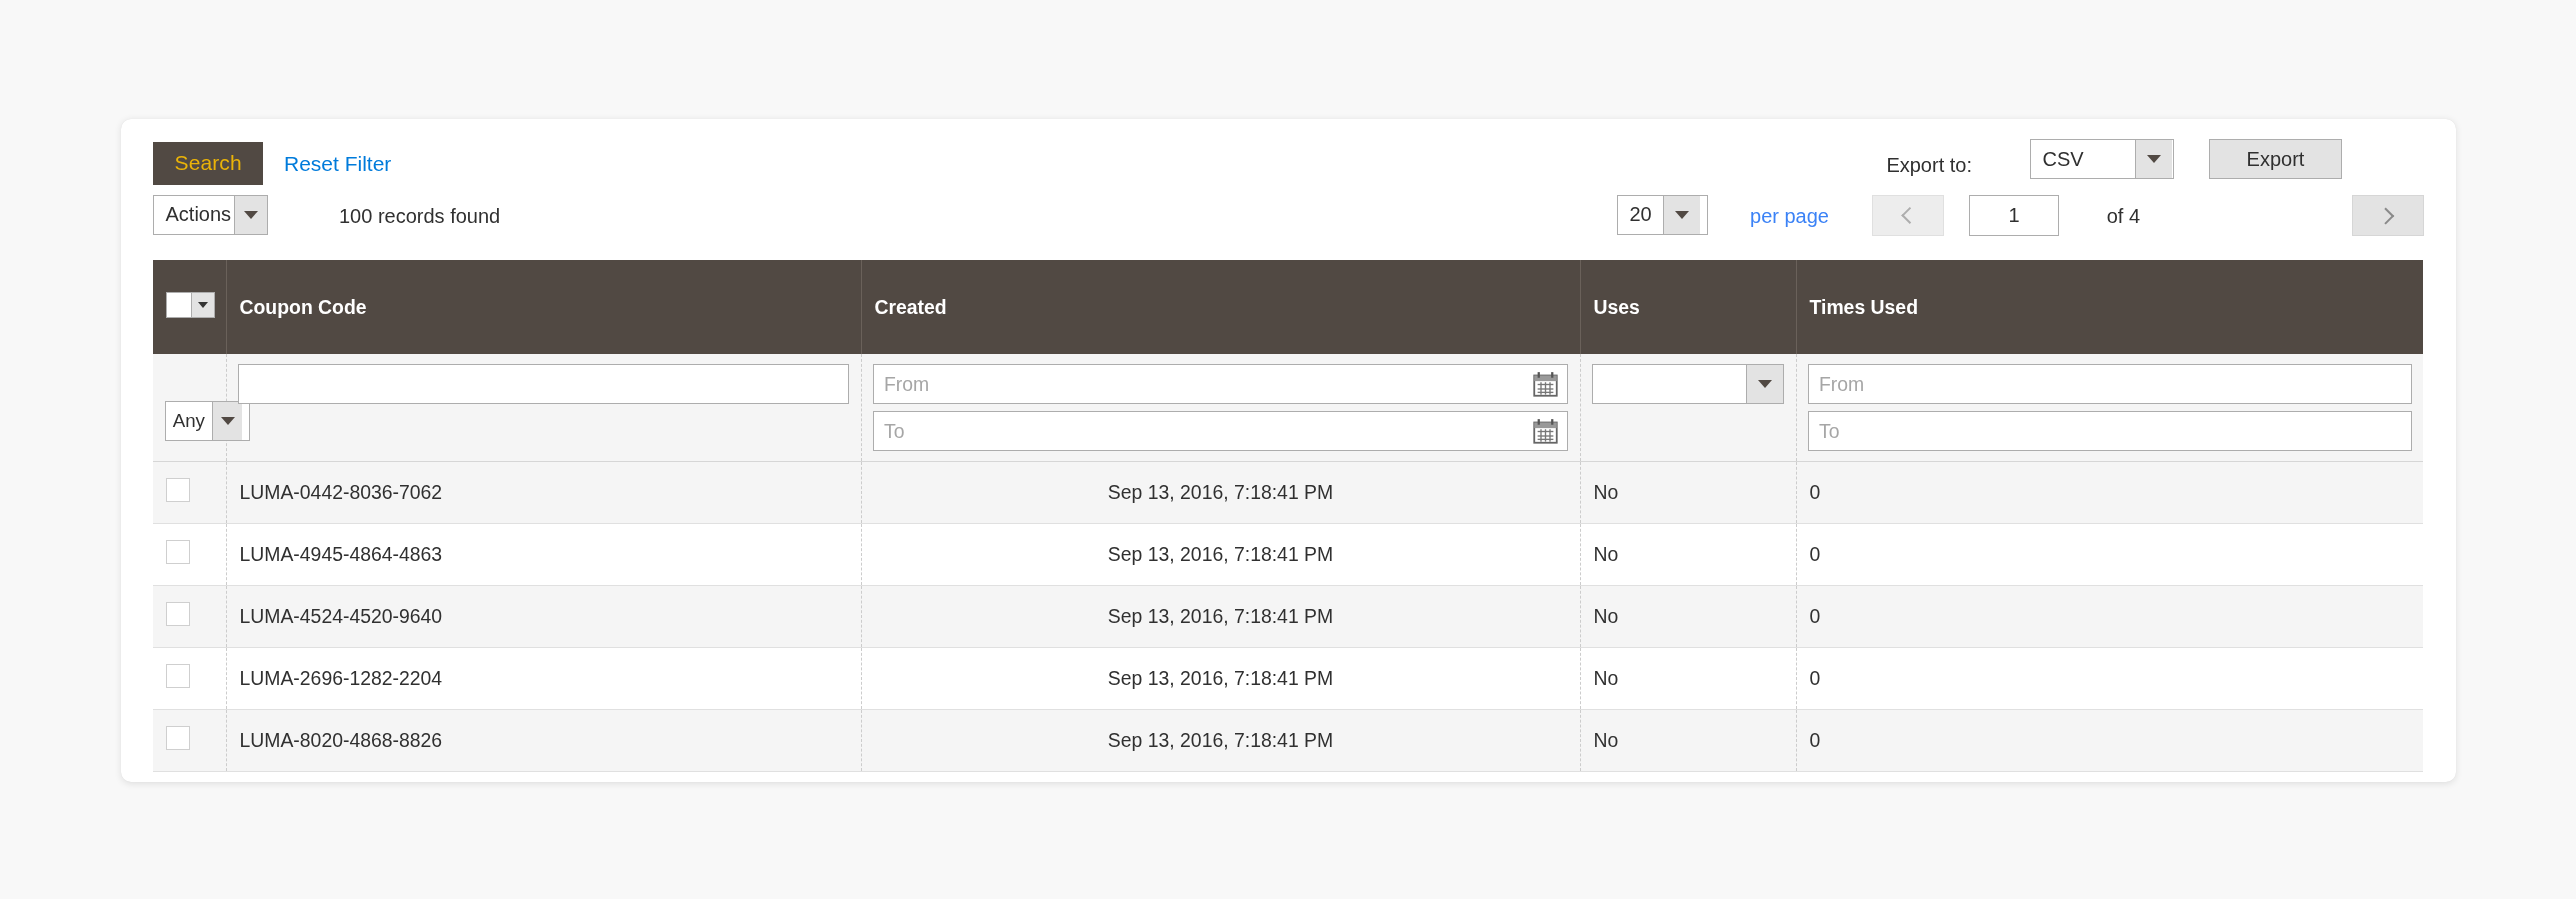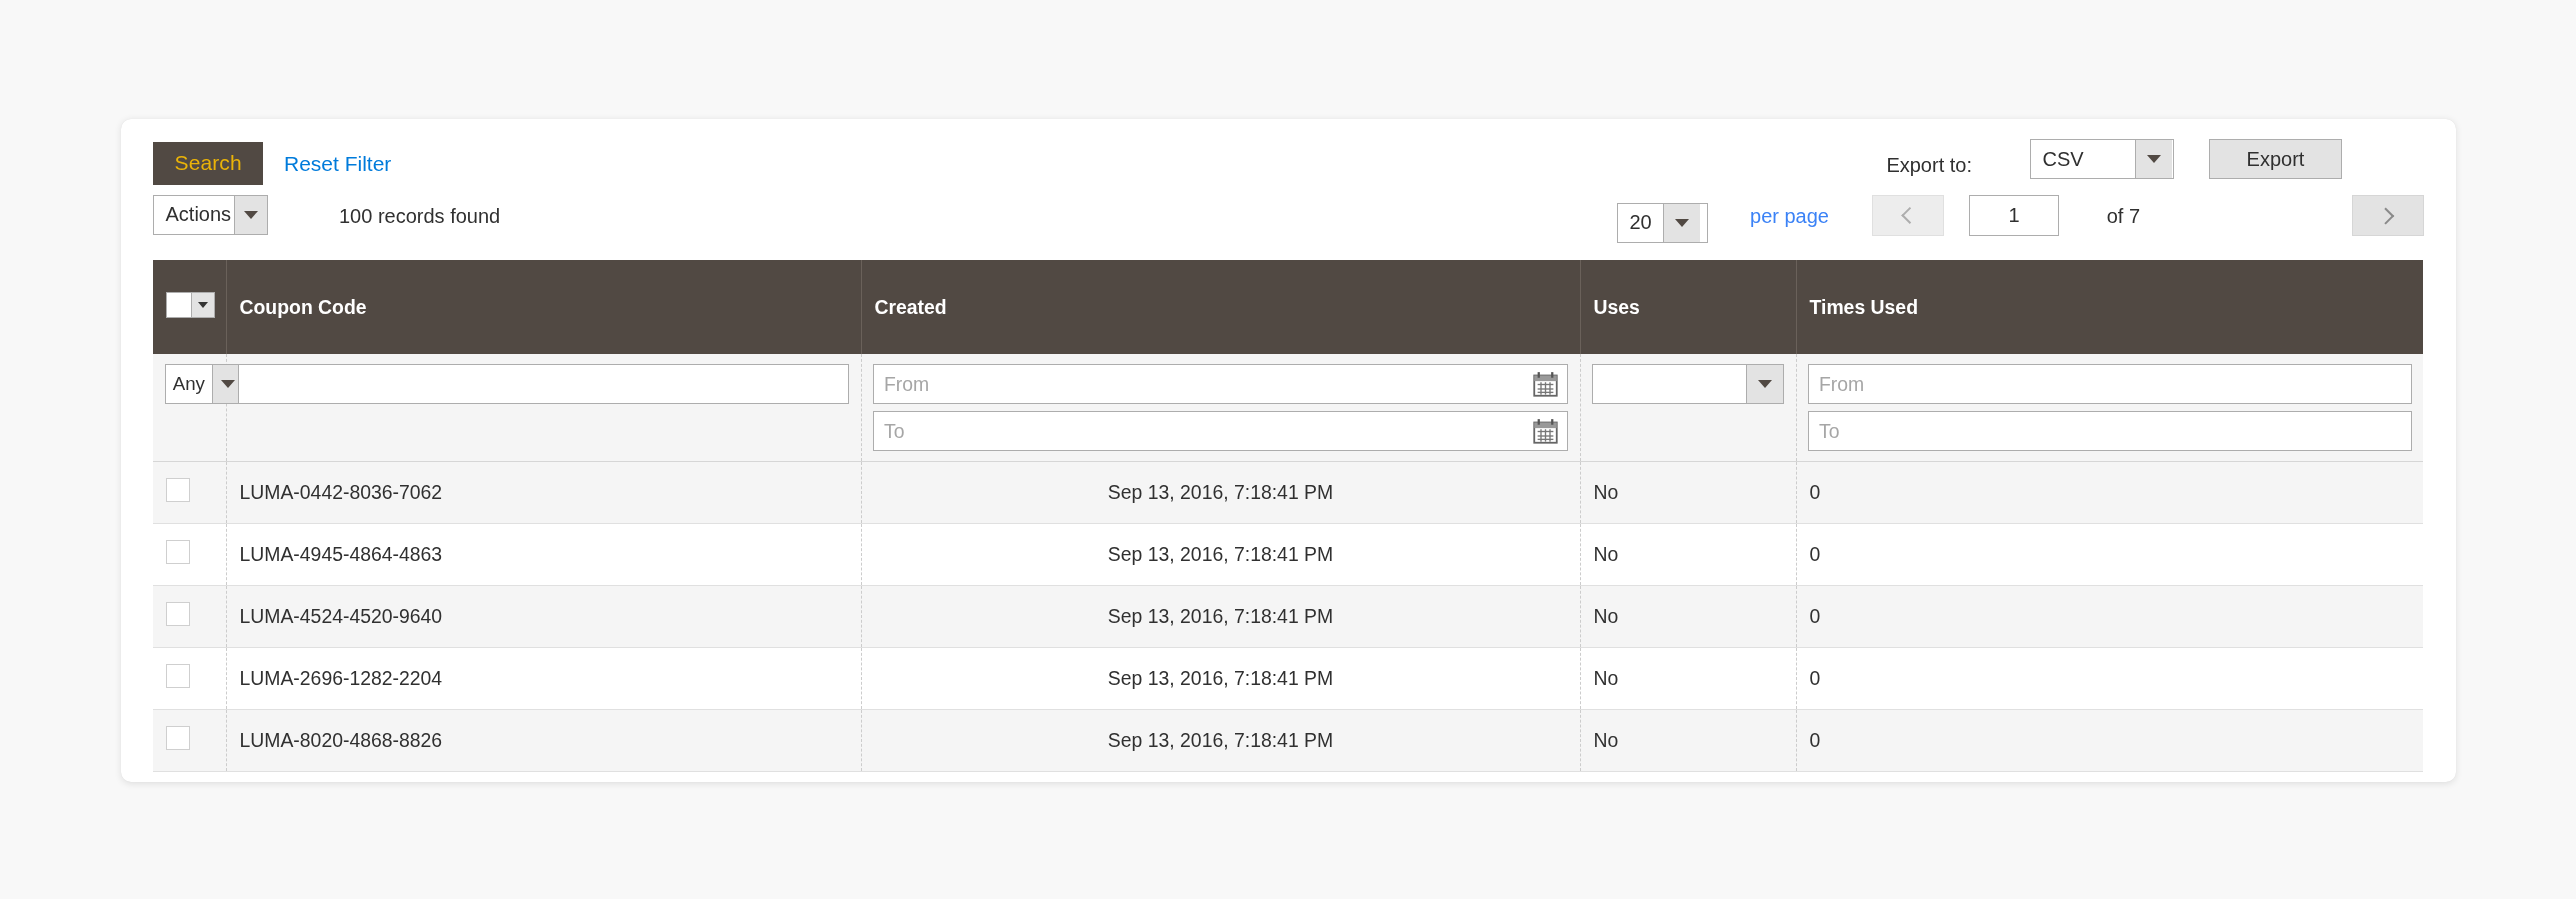--- a/index.html
+++ b/index.html
@@ -123,21 +123,20 @@
   .records-found {
     position: absolute;
     left: 218px; top: 21px;
     font-size: 20px;
     color: #303030;
   }
   .perpage-select {
     position: absolute;
     right: 748px; top: 10.8px;
     width: 91px;
-    margin-top: 8px;
   }
   .perpage-label {
     position: absolute;
     right: 627px; top: 21px;
     font-size: 20px;
     color: #3b82f6;
   }
   .pg-btn {
     position: absolute;
     top: 10.8px;
@@ -225,21 +224,21 @@
 
   
   .filter-row td {
     background: #f5f5f5;
     padding: 10px 11.5px;
     vertical-align: top;
     border-right: 0.7px dashed #cccccc;
     border-bottom: 0.7px solid #d6d6d6;
   }
   .filter-row td:last-child { border-right: none; }
-  .any-select { width: 85px; }
+  .any-select { width: 85px; margin-top: 37px; }
   .any-select .sel-val { font-size: 18.7px; padding: 0 7.2px; }
   .any-select .sel-arrow { width: 30px; }
   .txt-input {
     width: 100%;
     height: 40px;
     border: 0.7px solid #adadad;
     background: #ffffff;
     font-size: 19.4px;
     color: #303030;
     padding: 0 10px;
@@ -318,21 +317,21 @@
         <span class="sel-arrow">
             <i class="arrow-dn"></i>
           </span>
       </div>
       <span class="perpage-label">per page</span>
 
       <div class="pg-btn pg-prev">
         <i class="chev chev-l"></i>
       </div>
       <input class="pg-input" value="1" style="">
-      <span class="pg-of">of 7</span>
+      <span class="pg-of">of 4</span>
       <div class="pg-btn pg-next">
         <i class="chev chev-r"></i>
       </div>
     </div>
 
     <table class="grid">
       <colgroup>
         <col class="col-cb">
           <col class="col-code">
           <col class="col-made">

